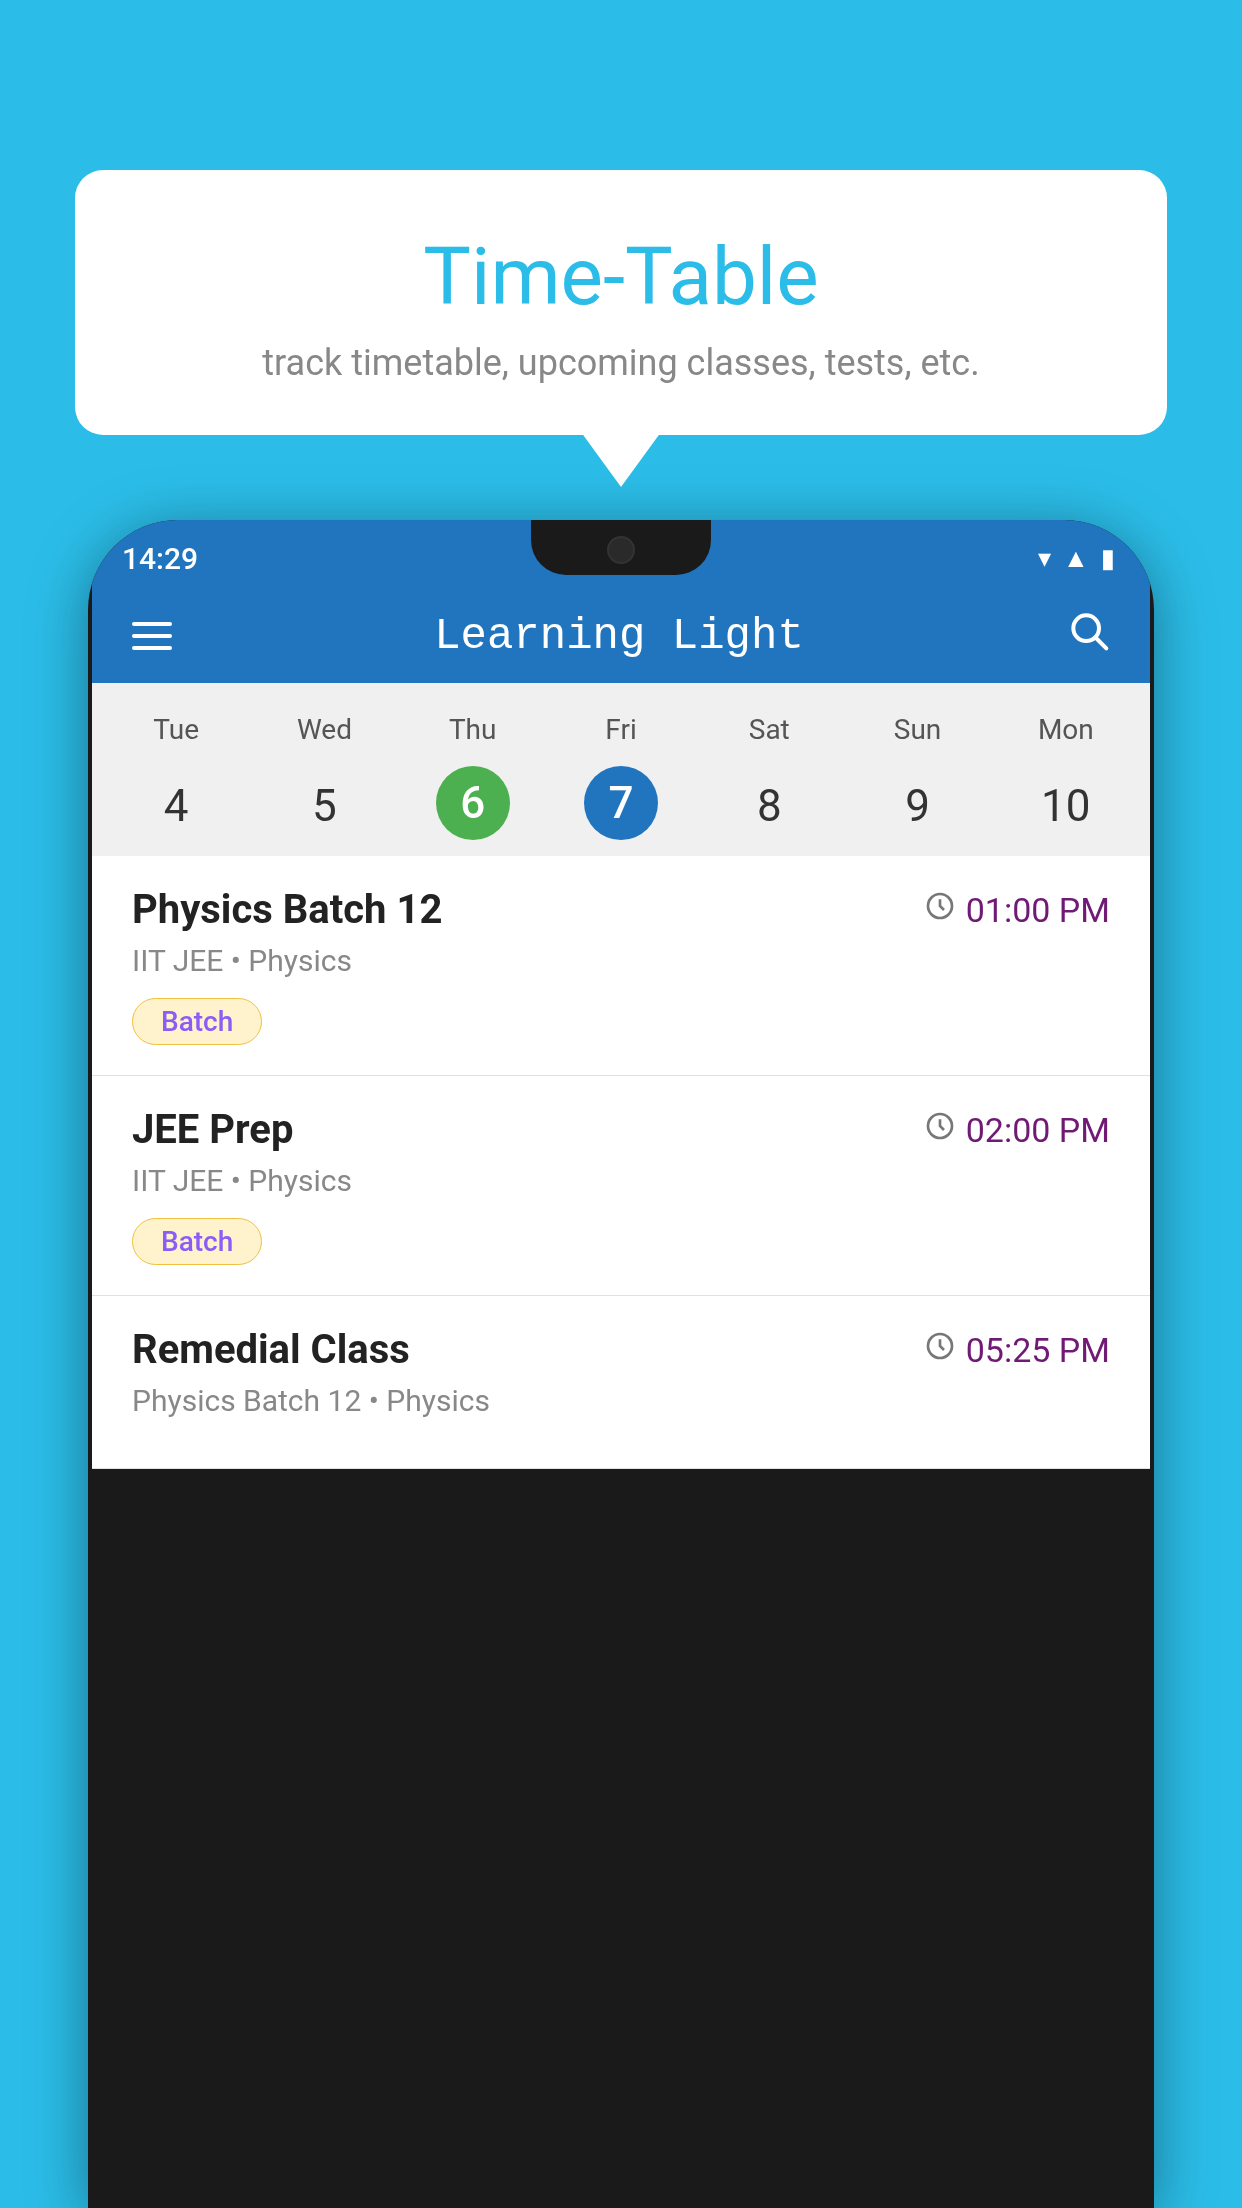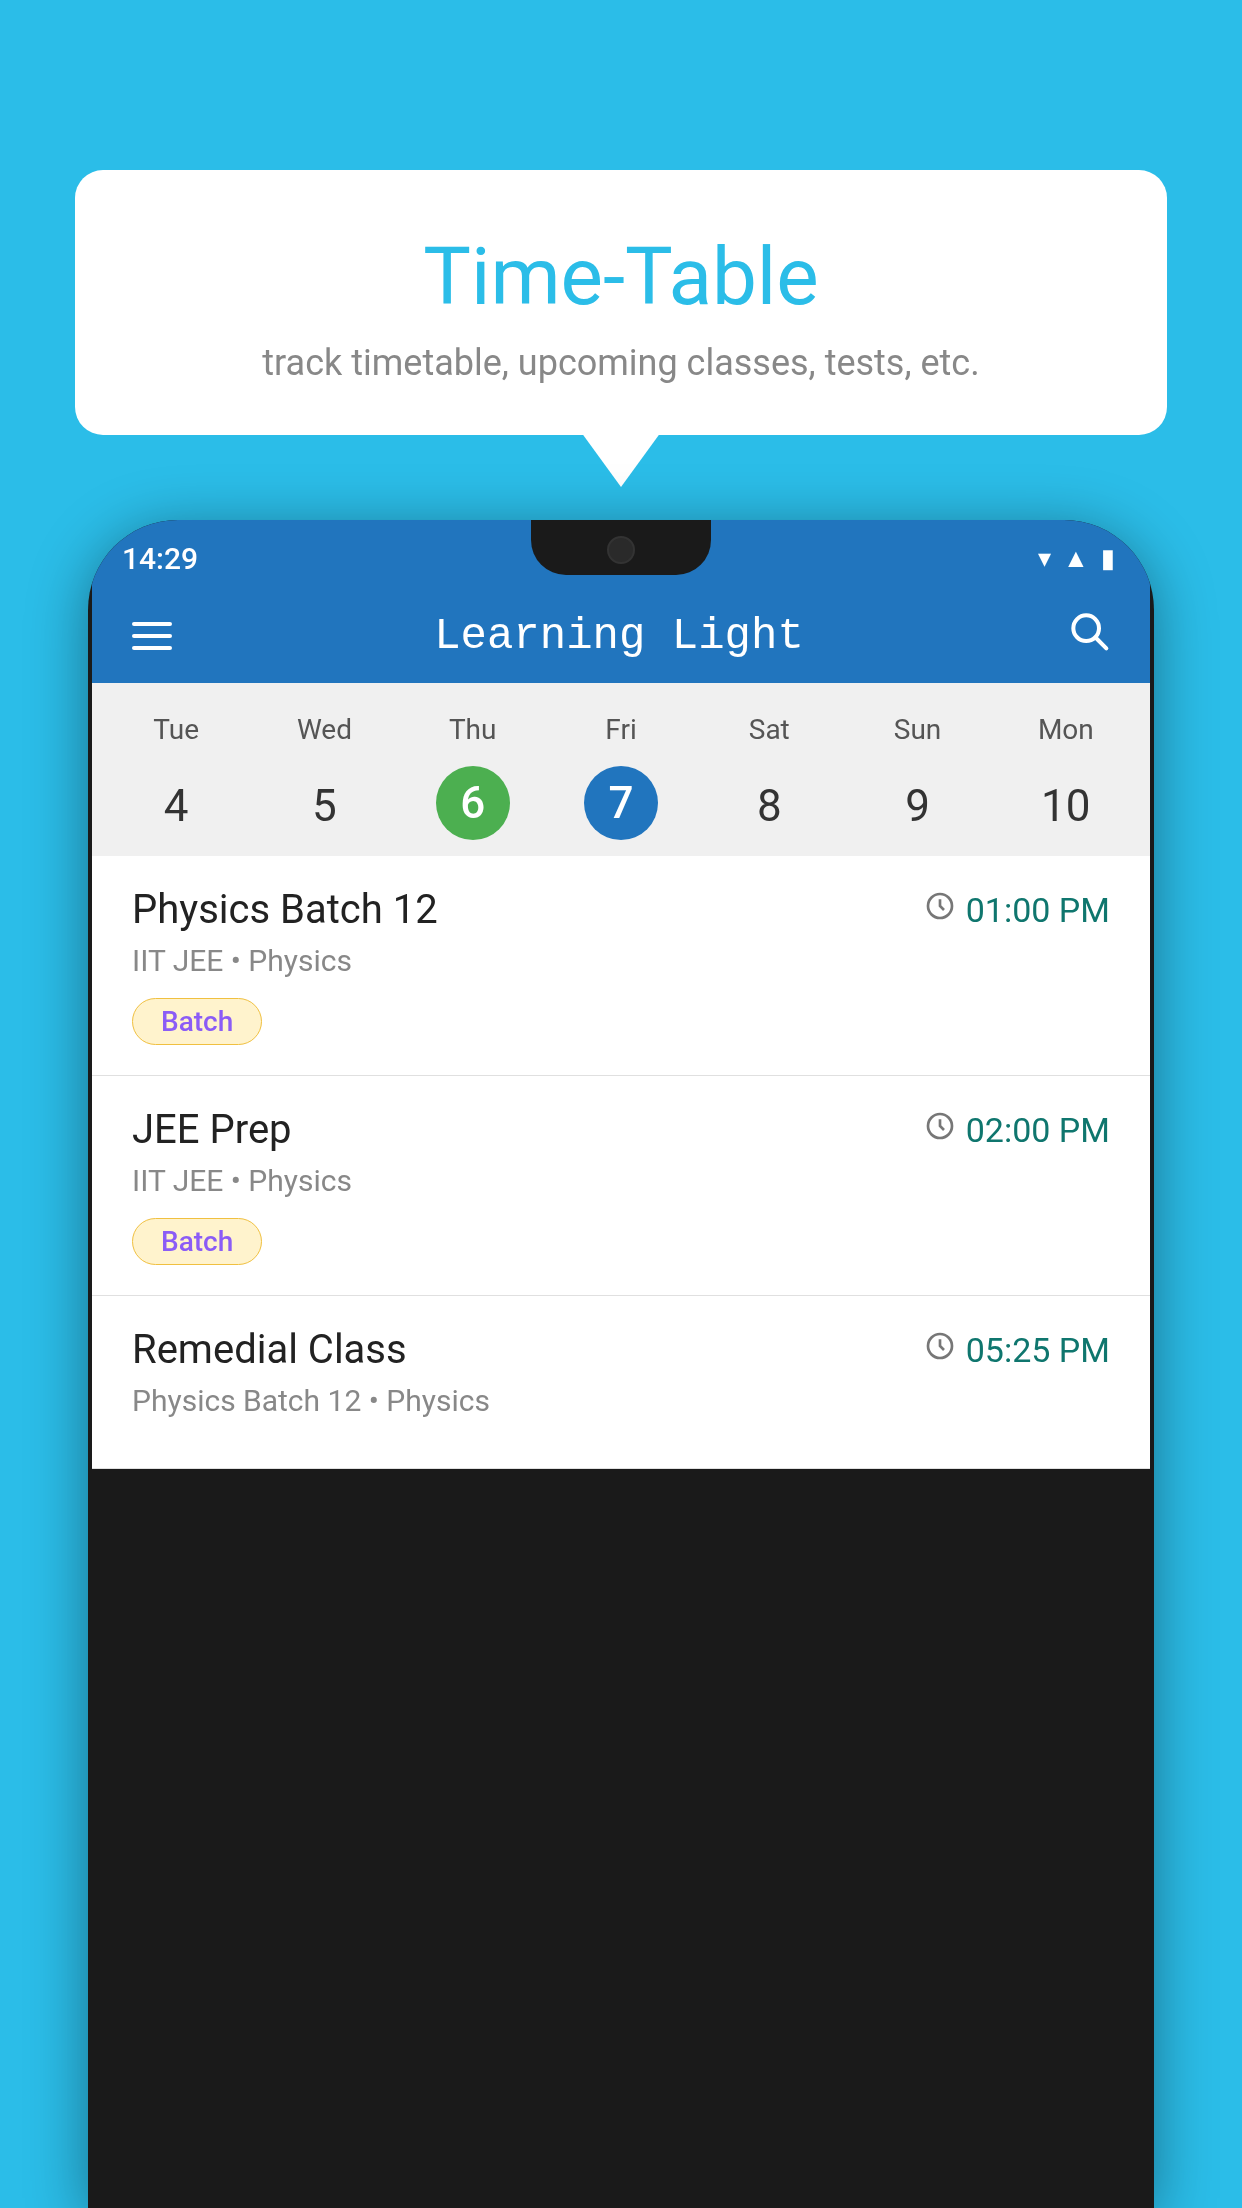--- a/index.html
+++ b/index.html
@@ -250,30 +250,30 @@
 
     .schedule-item-header {
       display: flex;
       justify-content: space-between;
       align-items: center;
       margin-bottom: 10px;
     }
 
     .schedule-item-title {
       font-size: 40px;
-      font-weight: 400;
+      font-weight: 700;
       color: #222;
     }
 
     .schedule-item-time {
       display: flex;
       align-items: center;
       gap: 10px;
       font-size: 34px;
-      color: #0f766e;
+      color: #701a75;
     }
 
     .clock-icon {
       font-size: 32px;
       color: #777;
     }
 
     .schedule-item-subtitle {
       font-size: 30px;
       color: #888;

